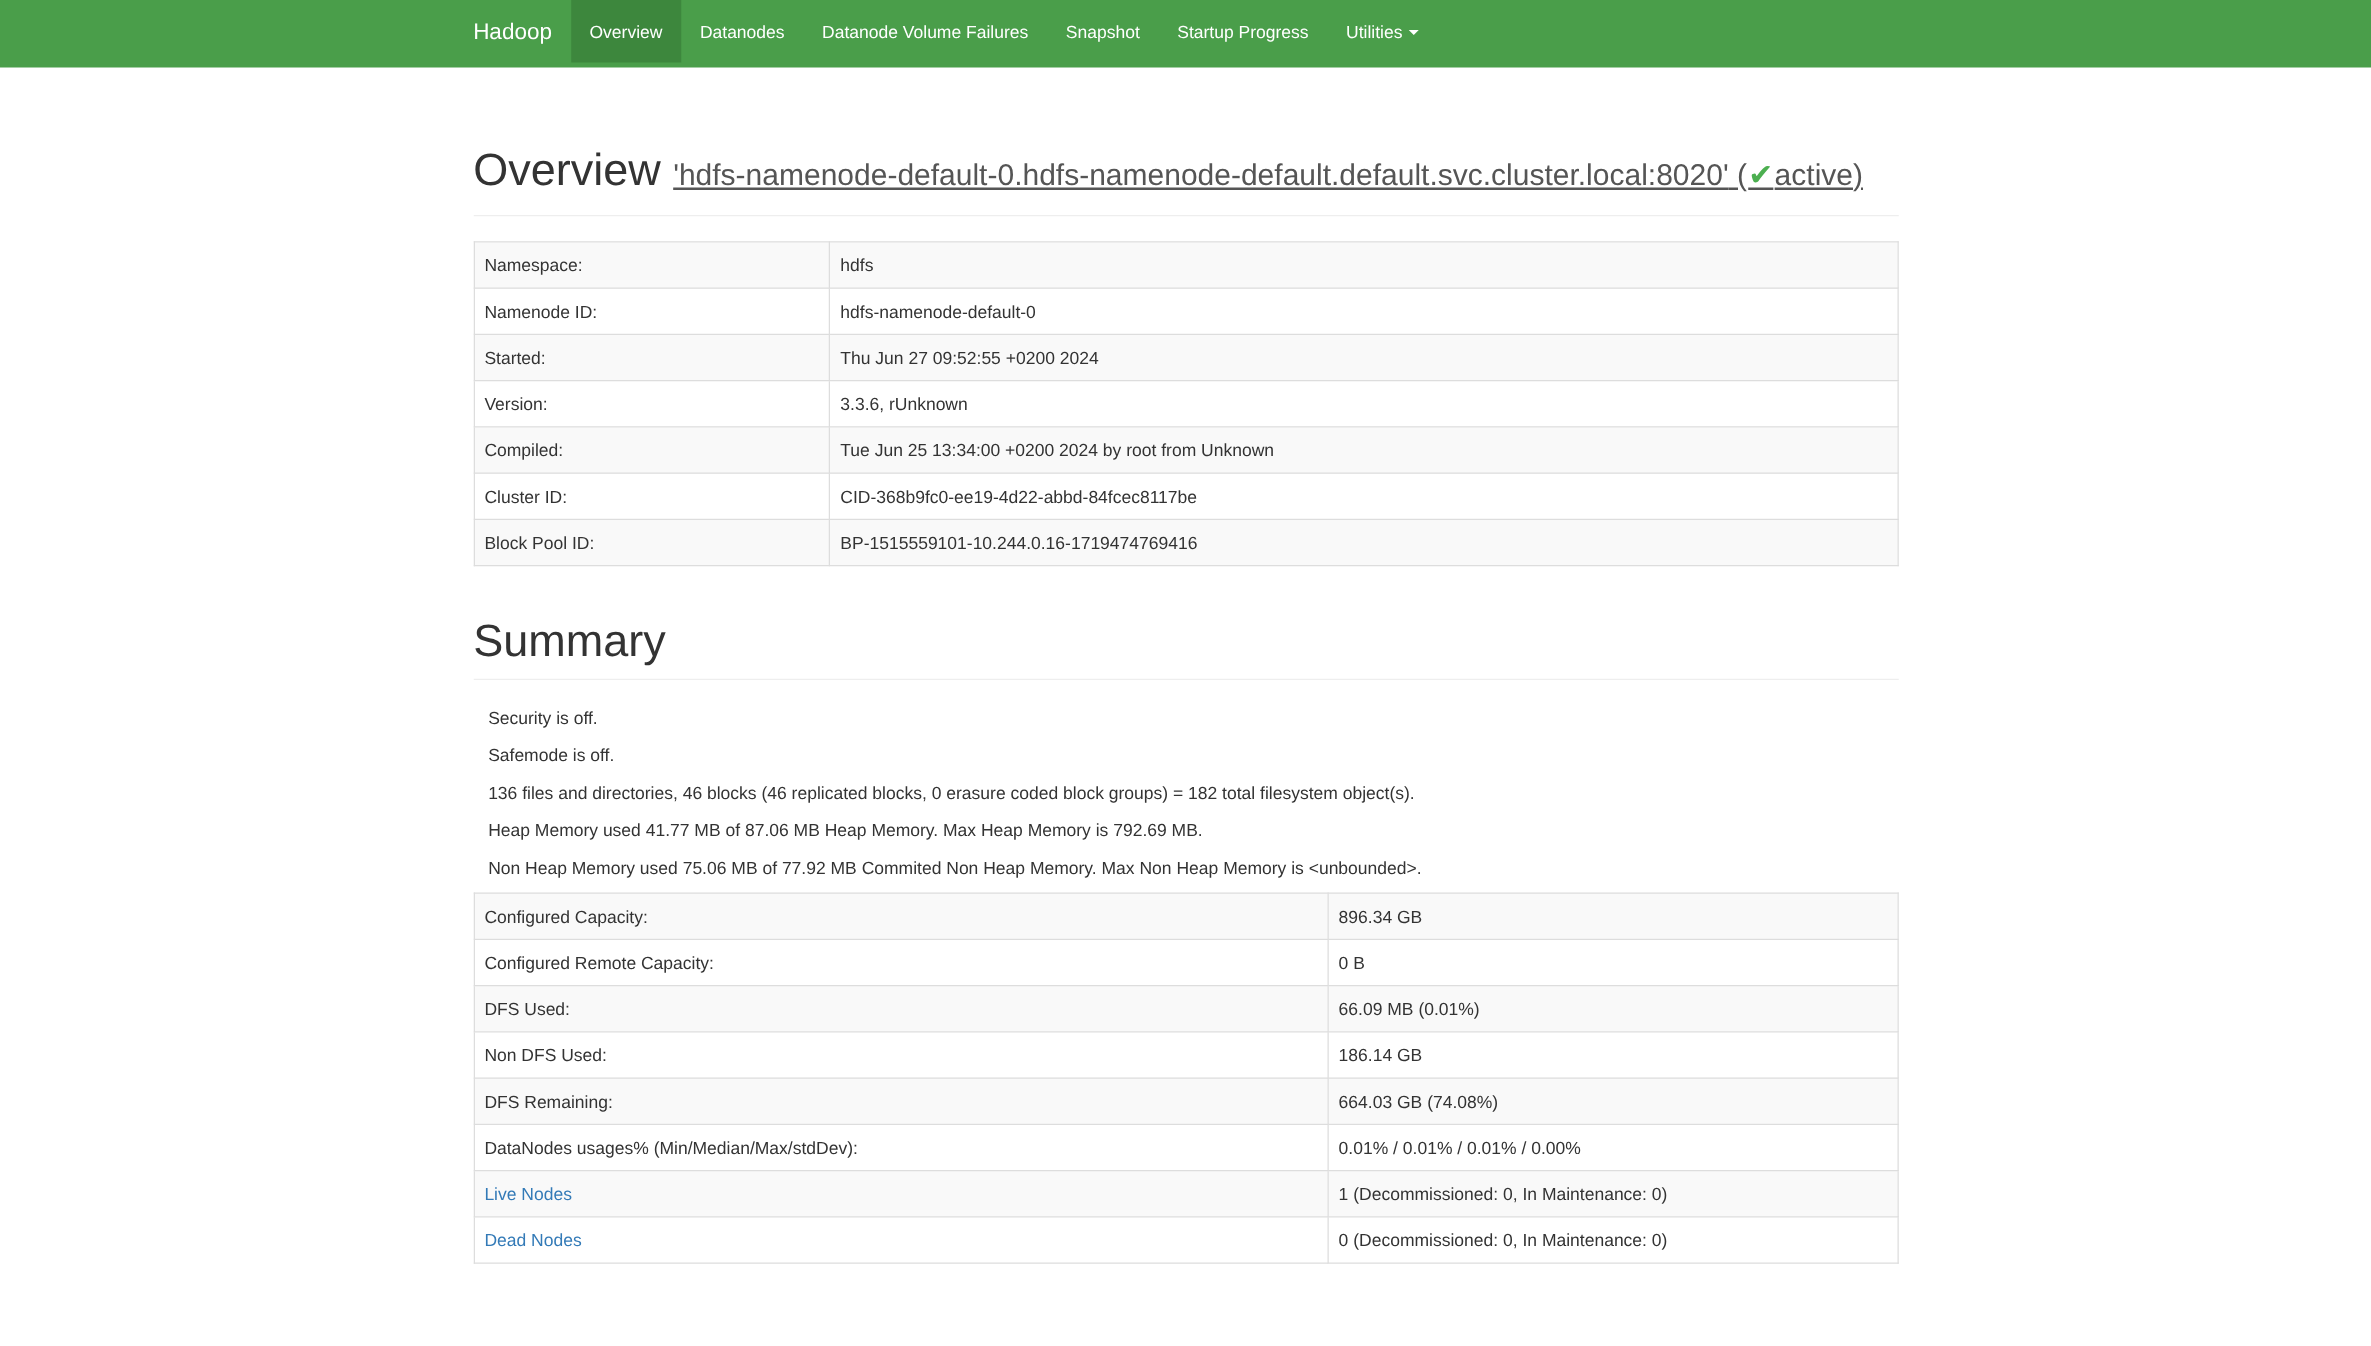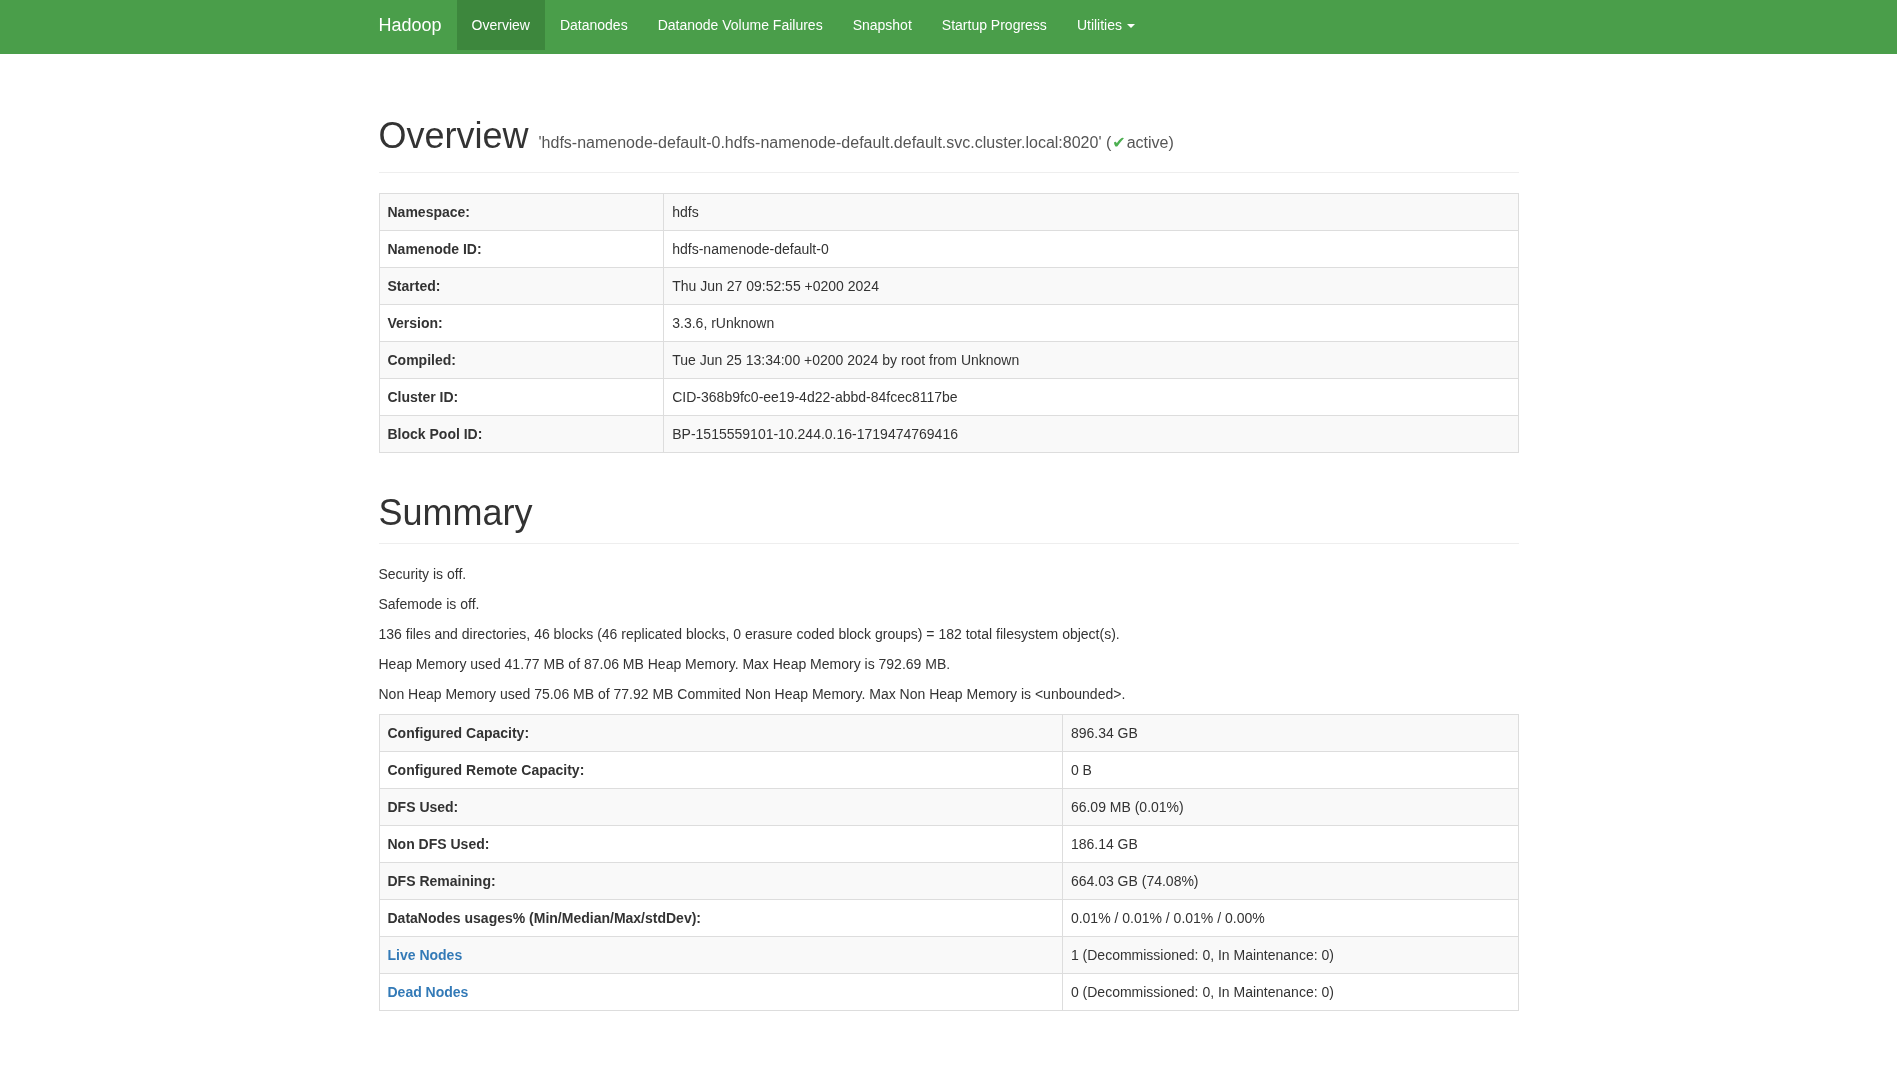--- a/index.html
+++ b/index.html
@@ -40,38 +40,38 @@
   .nav-link.has-caret .caret { display: inline-block; }
 
   
   .container { width: 1170px; margin: 0 auto; padding: 0 15px; }
   .page-header {
     padding-bottom: 9px; margin: 40px 0 20px;
     border-bottom: 1px solid var(--heading-rule, #eee);
   }
   .title-header { margin-top: 62px; padding-bottom: 16px; }
   h1 { margin: 0; font-size: 36px; font-weight: 500; line-height: 1.12; color: var(--text, #333); }
-  h1 small { font-size: 16px; font-weight: 400; color: var(--subtitle, #555); }
+  h1 small { font-size: 24px; font-weight: 400; color: var(--subtitle, #555); text-decoration: underline; }
   .state { white-space: nowrap; }
   .check { color: var(--check, #4caf50); padding: 0 1px; }
 
   
-  .summary-paragraphs p { margin: 0 0 10px; }
+  .summary-paragraphs p { margin: 0 12px 10px; }
 
   
   .table {
     width: 100%; border-collapse: collapse; margin-bottom: 20px;
     border: 1px solid var(--border, #ddd); background: #fff;
   }
   .table th, .table td {
     padding: 8px; line-height: 1.43;
     border: 1px solid var(--border, #ddd);
     text-align: left; vertical-align: top;
   }
-  .table th { font-weight: 700; }
+  .table th { font-weight: 400; }
   .table tbody tr:nth-of-type(odd) { background: var(--stripe, #f9f9f9); }
   .col-label { width: 25%; }
   .summary-table .col-label2 { width: 60%; margin-left: 24px; }
 
   .node-link { color: var(--link, #337ab7); cursor: pointer; text-align: right; }
 </style>
 </head>
 <body>
 
 <nav class="navbar">

